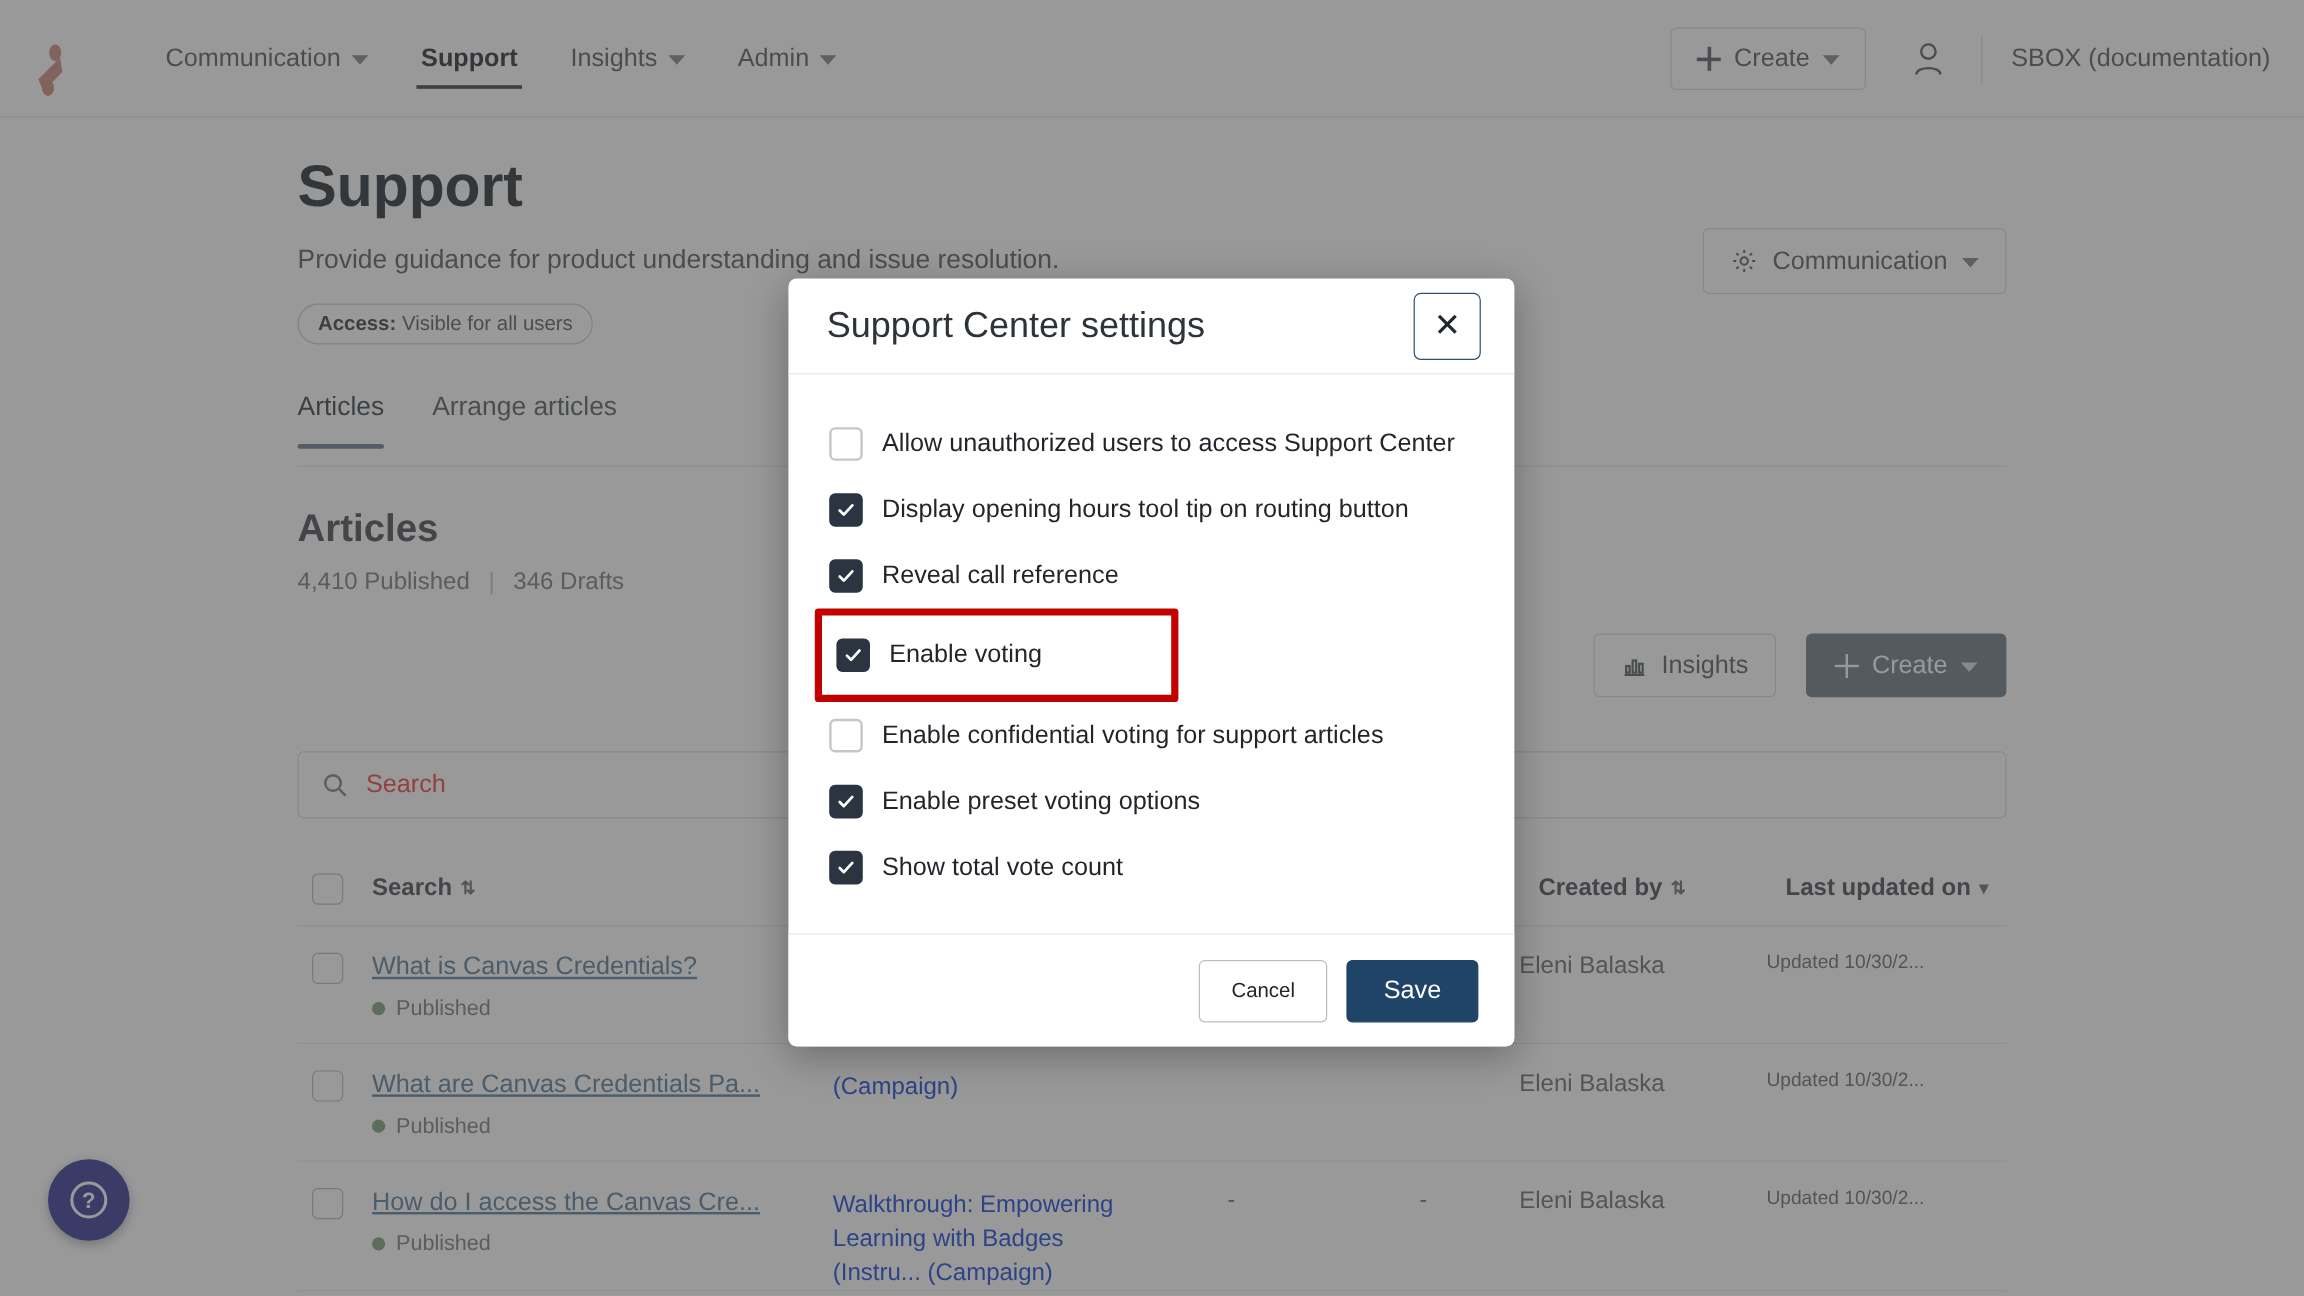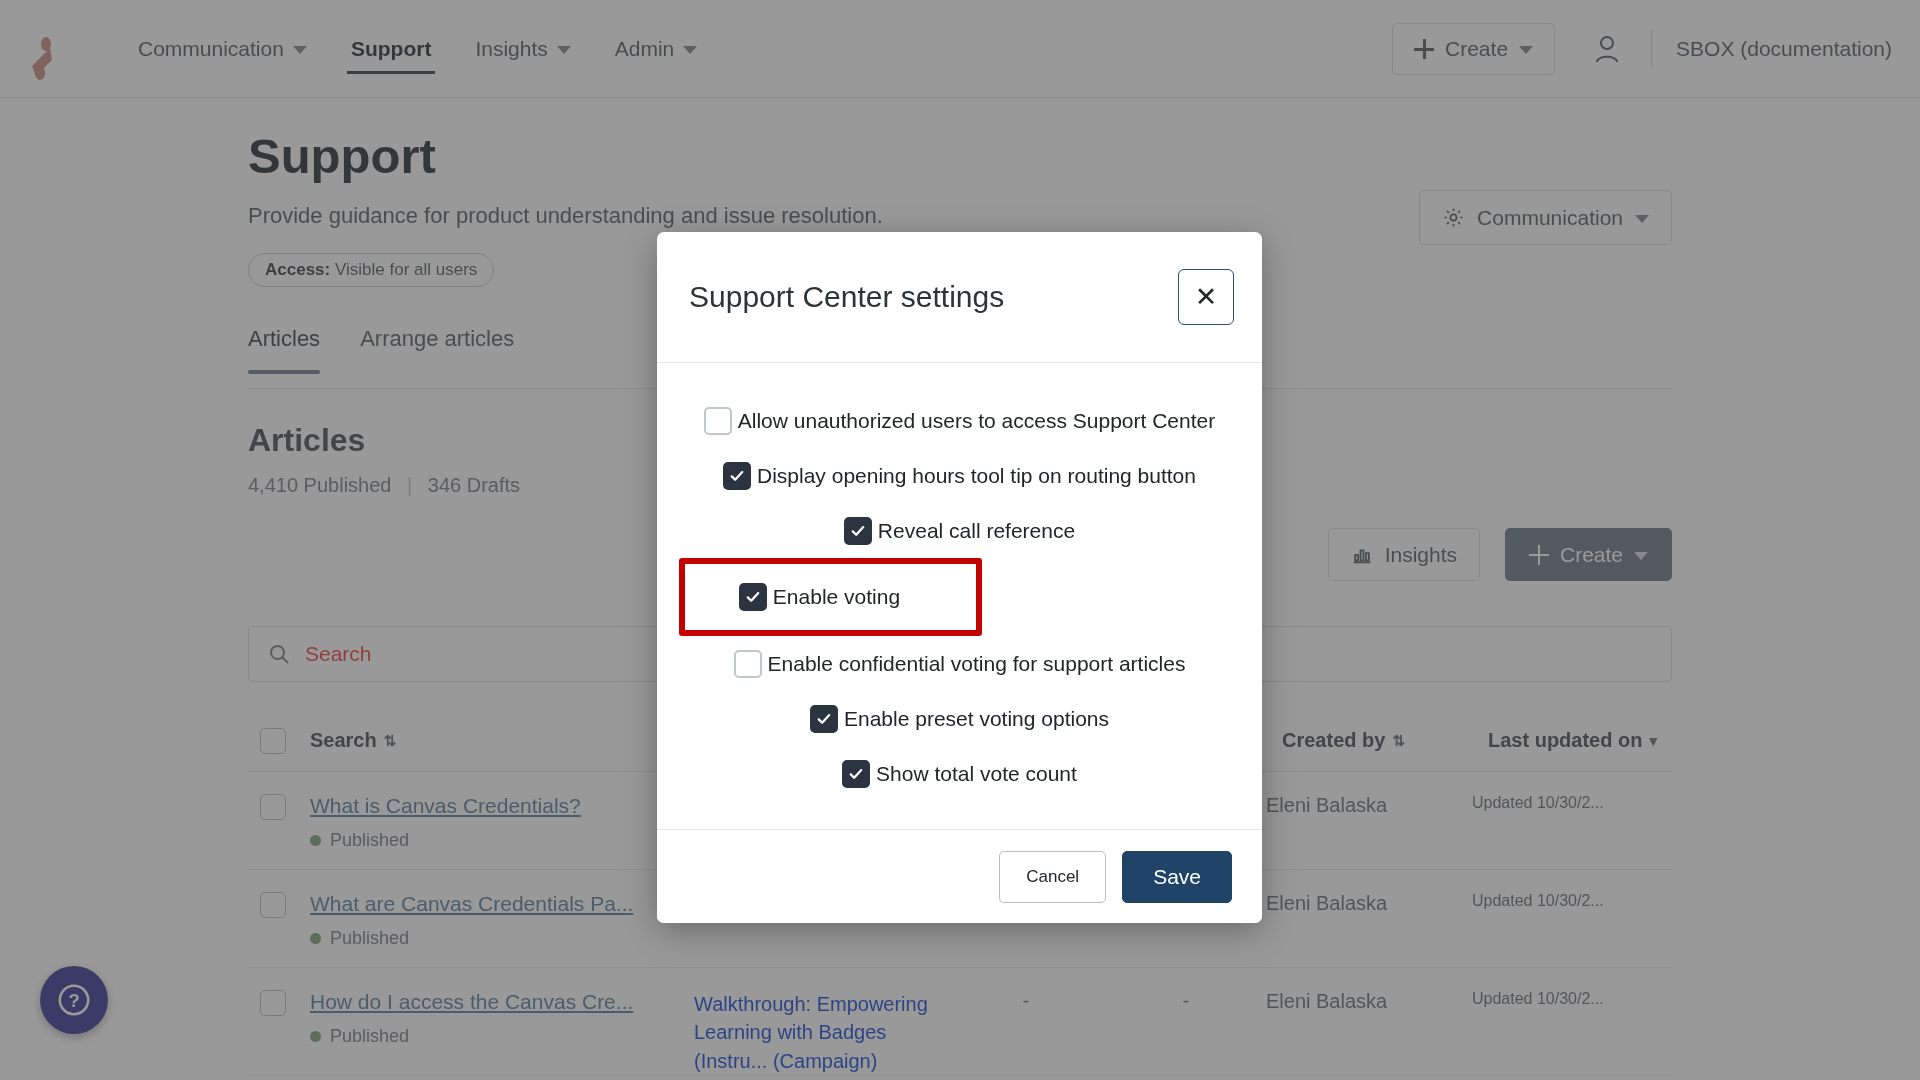--- a/index.html
+++ b/index.html
@@ -266,40 +266,39 @@
     position: absolute;
     left: 657px; top: 232px;
     width: 605px;
     background: #ffffff;
     border-radius: 7px;
     box-shadow: 0 8px 34px rgba(0,0,0,.30);
     z-index: 30;
     overflow: hidden;
   }
   .modal-header {
-    height: 131px;
+    height: 80px;
     display: flex; align-items: center; justify-content: space-between;
     padding: 0 28px 0 32px;
     border-bottom: 1px solid #e4e6e8;
   }
   .modal-title { font-size: 30px; color: #2d3338; }
   .close-btn {
     width: 56px; height: 56px;
     border: 1px solid #2d4f73; border-radius: 6px;
     background: #fff;
     display: flex; align-items: center; justify-content: center;
     font-size: 27px; color: #22262a; cursor: pointer;
     line-height: 1;
   }
   .modal-body { padding: 30px 0 28px 0; }
   .opt-row {
-    display: flex; align-items: center; gap: 6px;
+    display: flex; align-items: center; gap: 16px;
     padding: 0 34px;
     height: 55px;
-    justify-content: center;
   }
   .opt-label { font-size: 21px; color: #22262a; white-space: nowrap; }
 
   .cb {
     width: 28px; height: 28px;
     border-radius: 5px;
     flex: 0 0 28px;
     display: flex; align-items: center; justify-content: center;
     cursor: pointer;
   }

